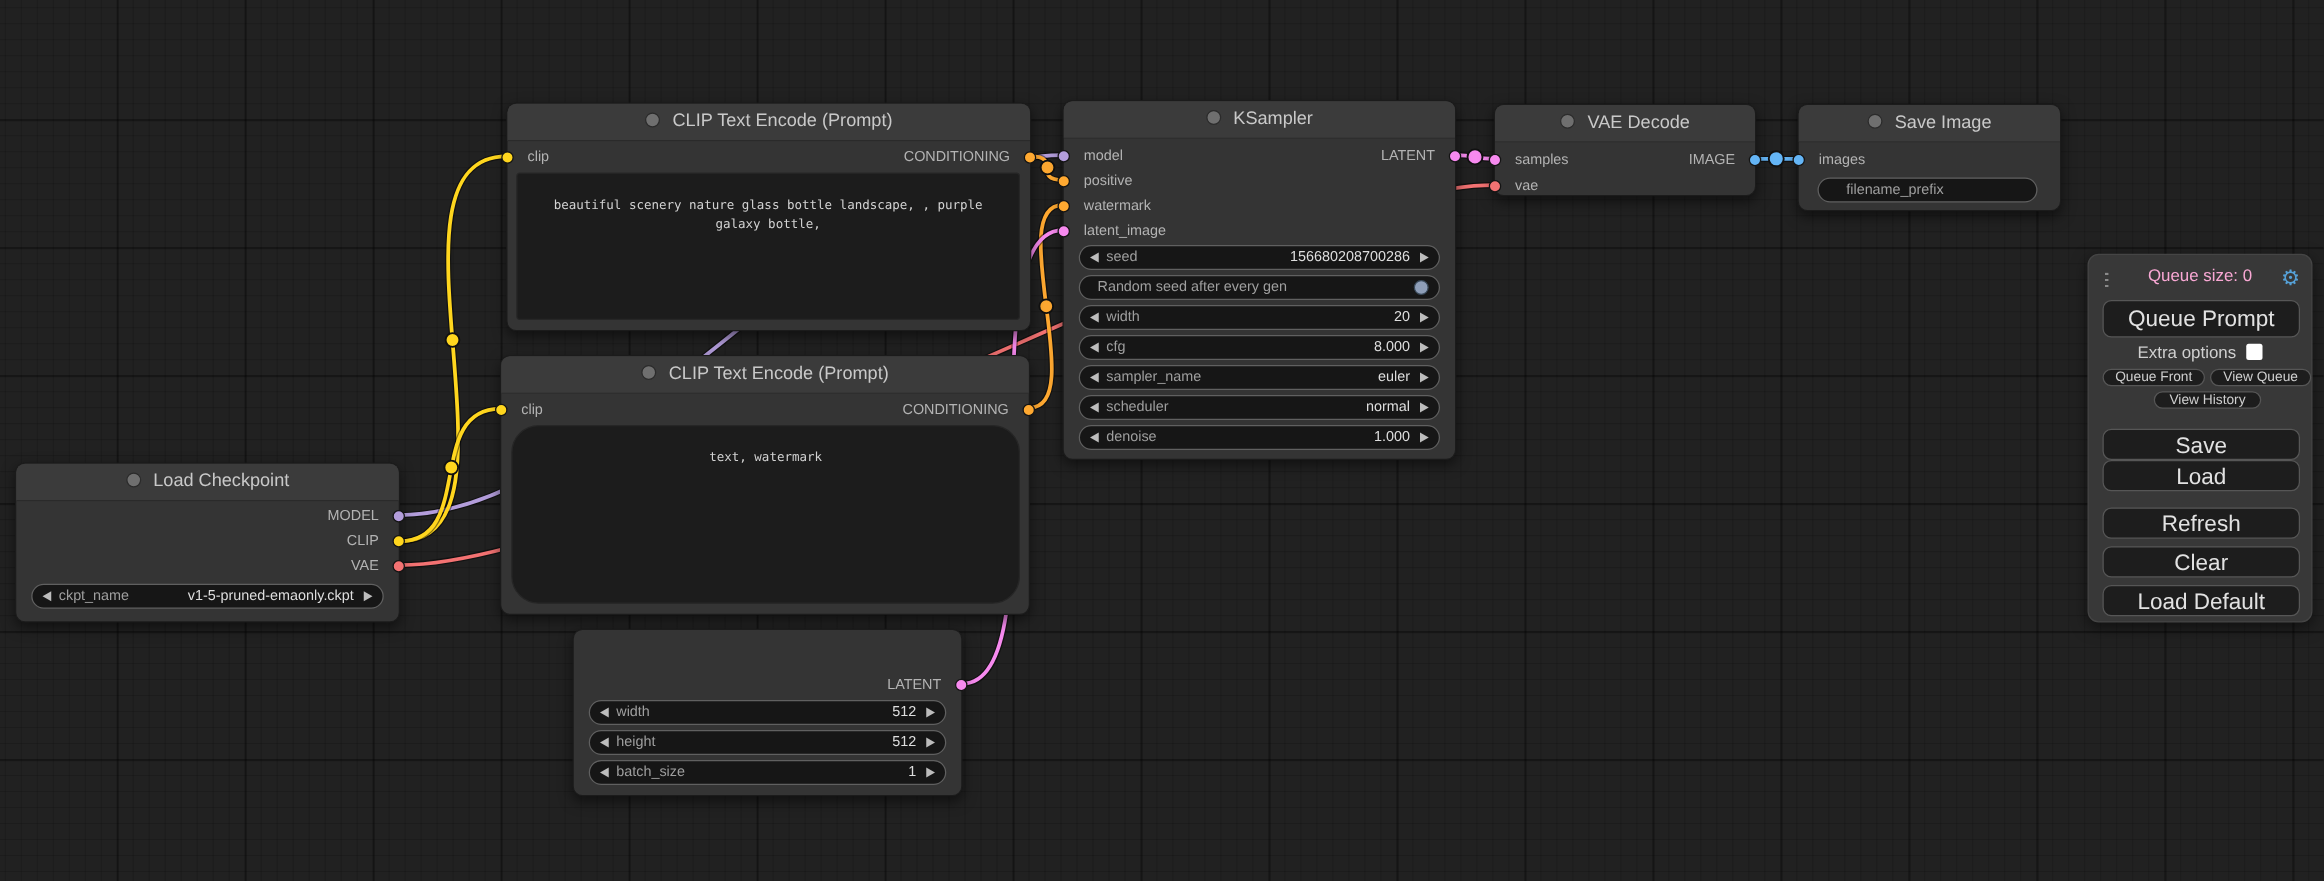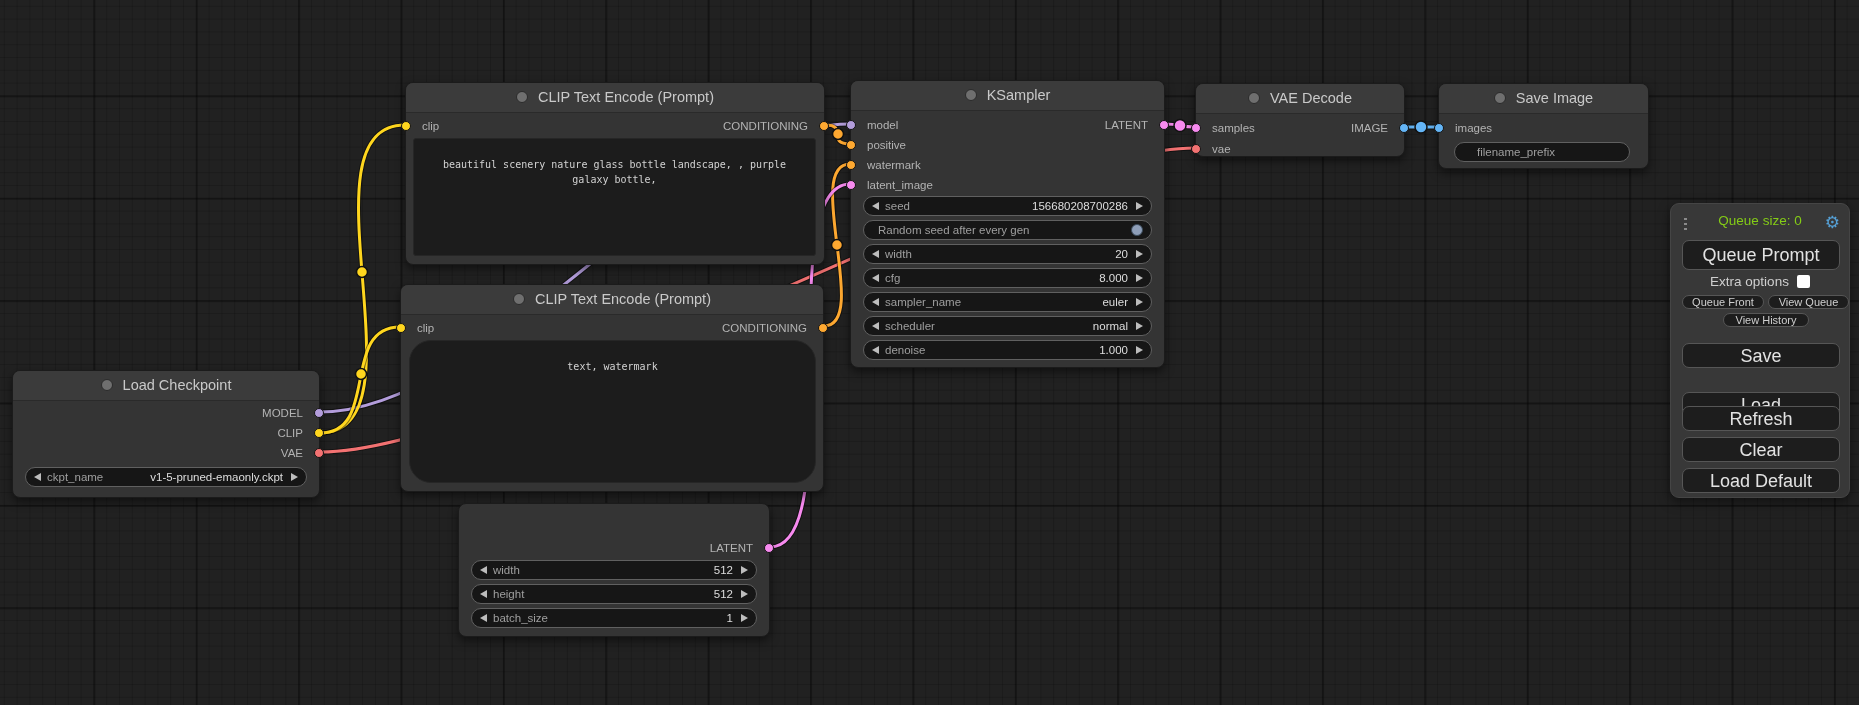--- a/index.html
+++ b/index.html
@@ -92,21 +92,21 @@
 
   .qpanel {
     position:absolute; z-index:4;
     left:1670px; top:203px; width:180px; height:295px;
     background:#383838;
     border:1px solid #454545;
     border-radius:9px;
     box-shadow:0 4px 12px rgba(0,0,0,0.5);
     font-size:13.5px;
   }
-  .qheader { position:absolute; top:9px; left:0; right:0; height:20px; text-align:center; color:#84cc16; }
+  .qheader { position:absolute; top:9px; left:0; right:0; height:20px; text-align:center; color:#f9a8d4; }
   .drag-handle {
     position:absolute; left:13px; top:14px; width:3px; height:13px;
     background:#8a8a8a;
     box-shadow:5px 0 0 #8a8a8a;
     -webkit-mask:repeating-linear-gradient(#000 0 2px, transparent 2px 5px);
             mask:repeating-linear-gradient(#000 0 2px, transparent 2px 5px);
   }
   .gear { position:absolute; right:9px; top:10px; font-size:17px; color:var(--c-gear); line-height:18px; cursor:pointer; }
   .qbtn {
     position:absolute; left:11px; width:158px; height:25px;
@@ -314,19 +314,19 @@
     <div class="qheader">Queue size: 0</div>
     <span class="gear">⚙</span>
     <button class="qbtn primary" style="top:36px">Queue Prompt</button>
     <div class="extra-row">
       <span>Extra options</span><span class="checkbox"></span>
     </div>
     <button class="pill" style="top:91px; left:11px; width:82px;text-align:center;">Queue Front</button>
     <button class="pill" style="top:91px; left:97px; width:81px;">View Queue</button>
     <button class="pill" style="top:109px; left:52px; width:86px;">View History</button>
     <button class="qbtn" style="top:139px">Save</button>
-    <button class="qbtn" style="top:188px">Load</button>
+    <button class="qbtn" style="top:164px">Load</button>
     <button class="qbtn" style="top:202px">Refresh</button>
     <button class="qbtn" style="top:233px">Clear</button>
     <button class="qbtn" style="top:264px">Load Default</button>
   </div>
 
 </div>
 
 </body></html>

